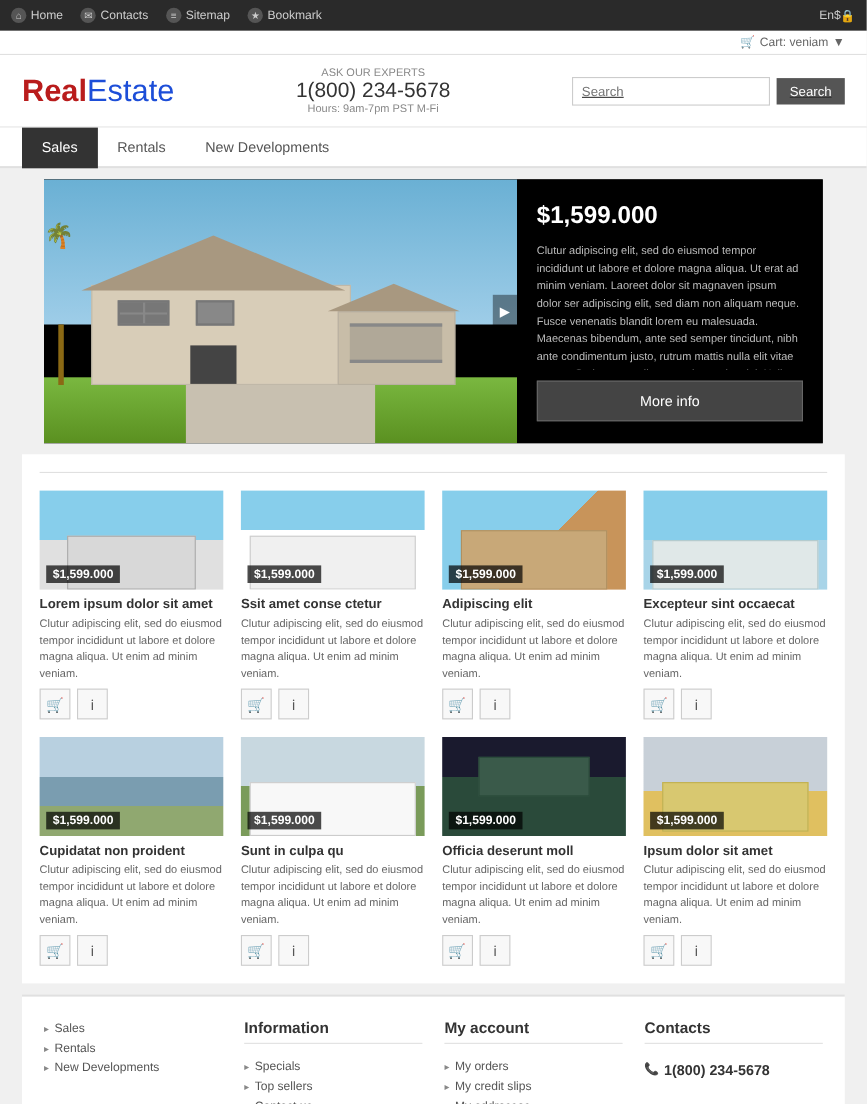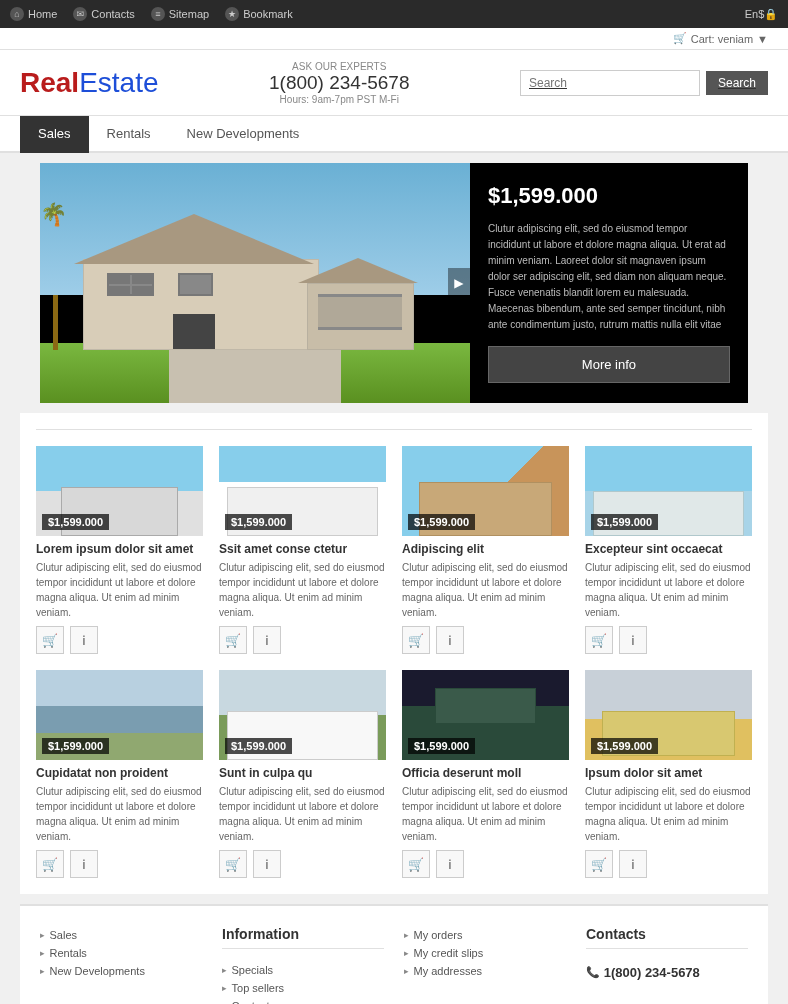--- a/index.html
+++ b/index.html
@@ -285,20 +285,21 @@
     <h3>Information</h3>
     <ul>
       <li>Specials</li>
       <li>Top sellers</li>
       <li>Contact us</li>
 
     </ul>
   </div>
 
   <div class="footer-col">
+    <h3>My account</h3>
     <ul>
       <li>My orders</li>
       <li>My credit slips</li>
       <li>My addresses</li>
 
     </ul>
   </div>
 
   <div class="footer-col">
     <h3>Contacts</h3>

